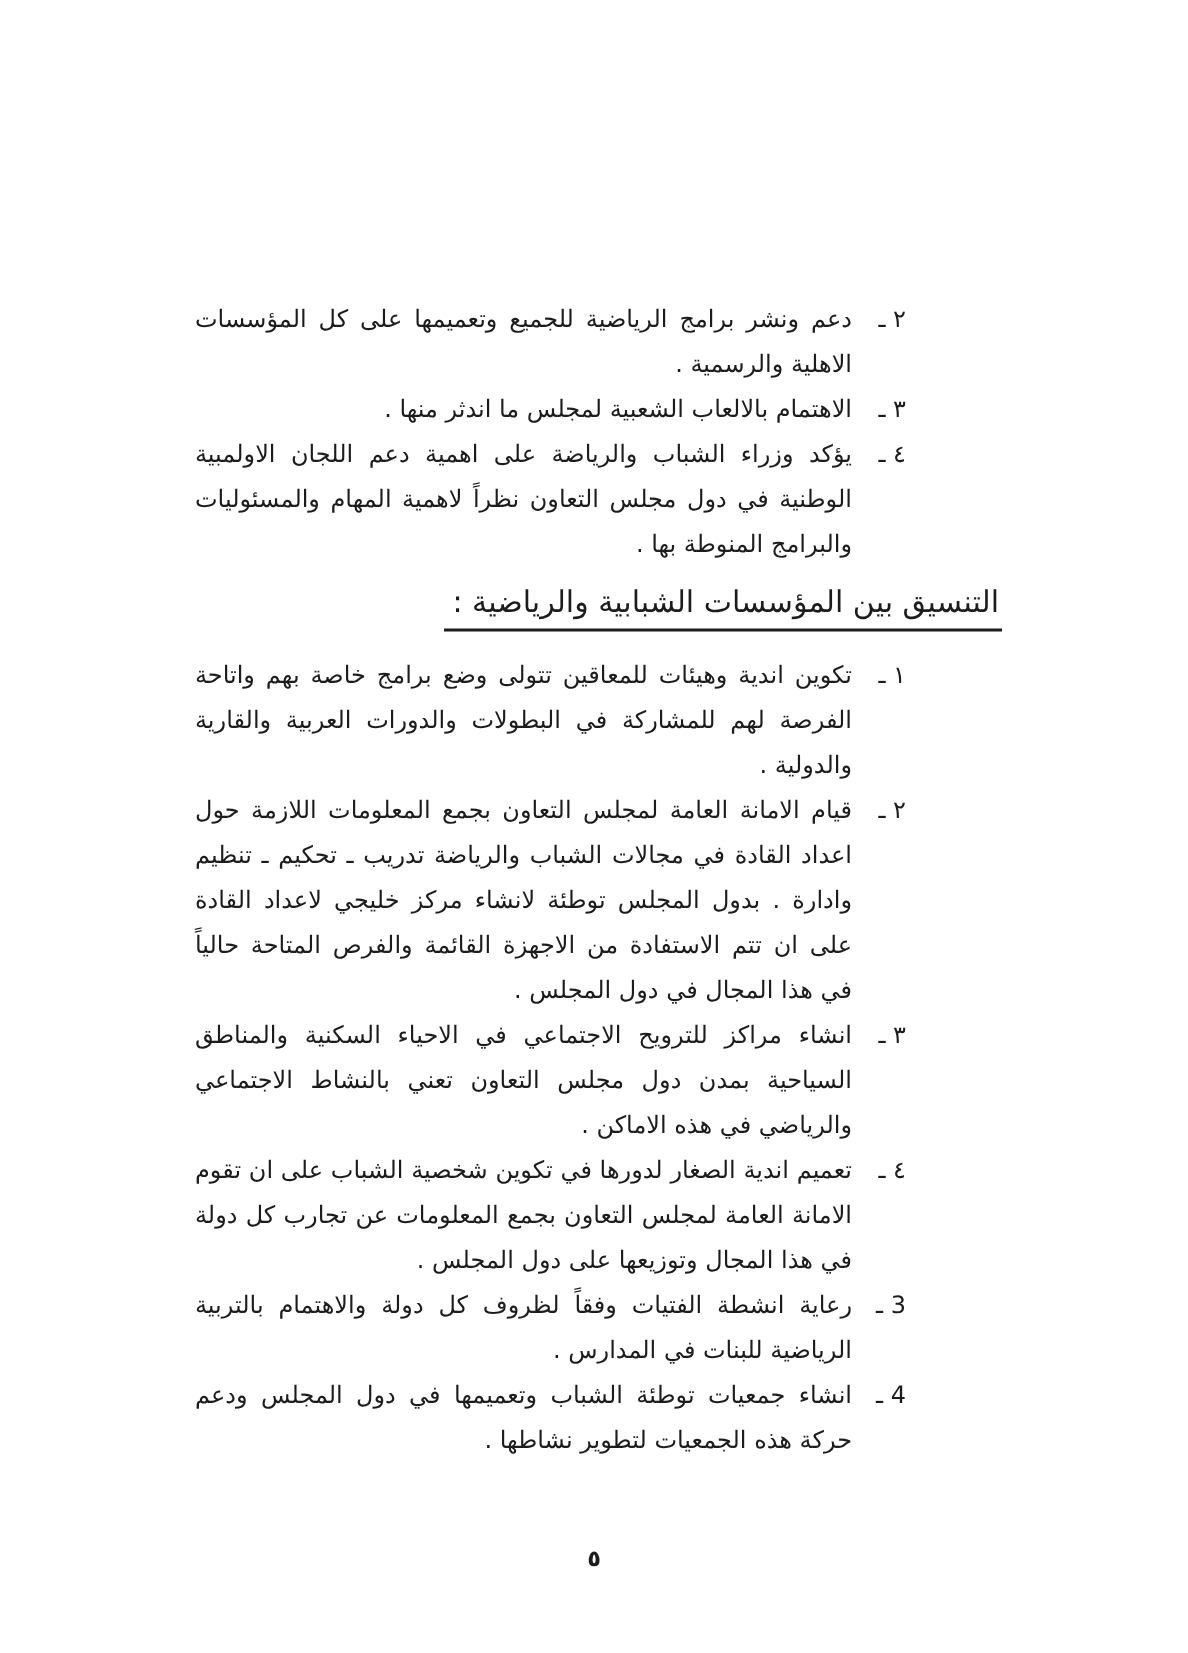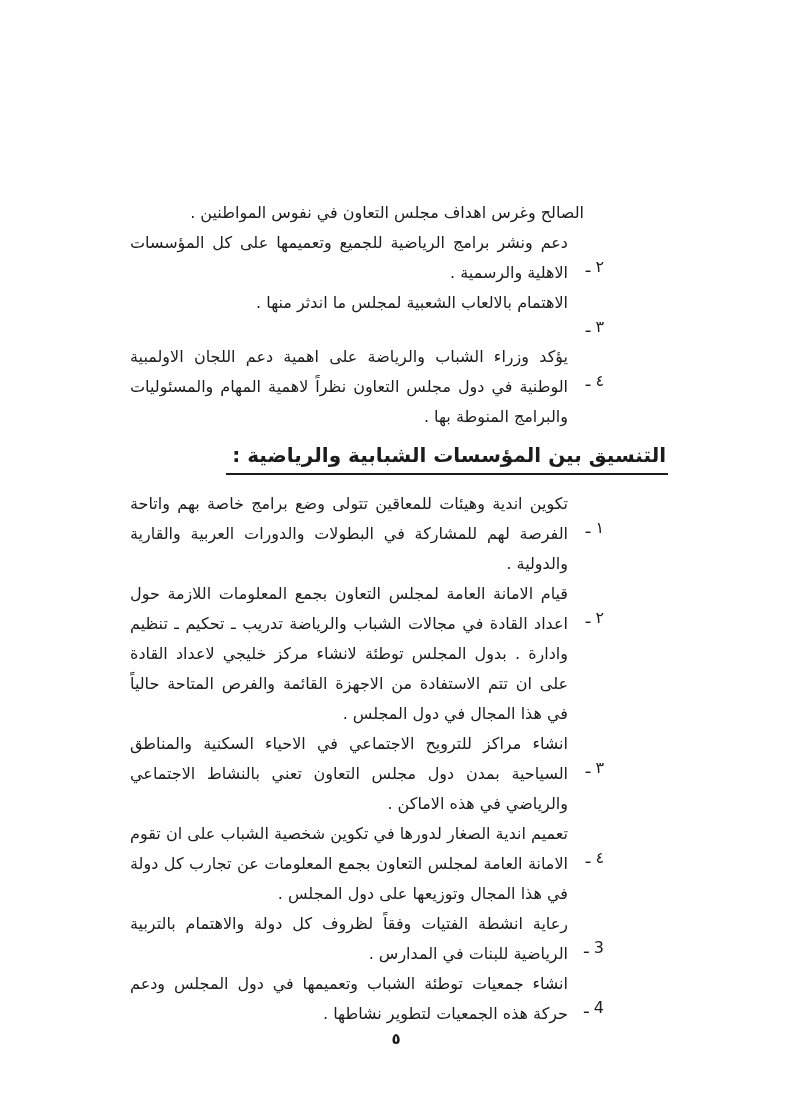--- a/index.html
+++ b/index.html
@@ -31,54 +31,52 @@
     padding-right: 20px;
     text-align: right;
   }
   .item {
     display: flex;
     align-items: flex-start;
   }
   .item .marker {
     flex: 0 0 36px;
     white-space: nowrap;
-    margin-top: 24px;
   }
   .item .itext {
     flex: 1;
     text-align: justify;
     text-justify: inter-word;
   }
   .heading {
     display: block;
     width: fit-content;
     margin: 10px -64px 14px 0;
     padding: 0 2px 5px 6px;
     font-size: 20px;
-    font-weight: bold;
+    font-weight: normal;
     line-height: 26px;
     border-bottom: 2px solid #1c1c1c;
   }
   .pagenum {
     position: absolute;
     bottom: 54px;
     left: 0;
     right: 0;
     text-align: center;
     font-size: 15px;
     font-weight: bold;
   }
 </style>
 </head>
 <body>
 
 <div class="page">
   <div class="content">
 
-    <p class="cont-line">الصالح وغرس اهداف مجلس التعاون في نفوس المواطنين .</p>
 
     <div class="item">
       <span class="marker">٢ ـ</span>
       <div class="itext">دعم ونشر برامج الرياضية للجميع وتعميمها على كل المؤسسات الاهلية والرسمية .</div>
     </div>
 
     <div class="item">
       <span class="marker">٣ ـ</span>
       <div class="itext">الاهتمام بالالعاب الشعبية لمجلس ما اندثر منها .</div>
     </div>

